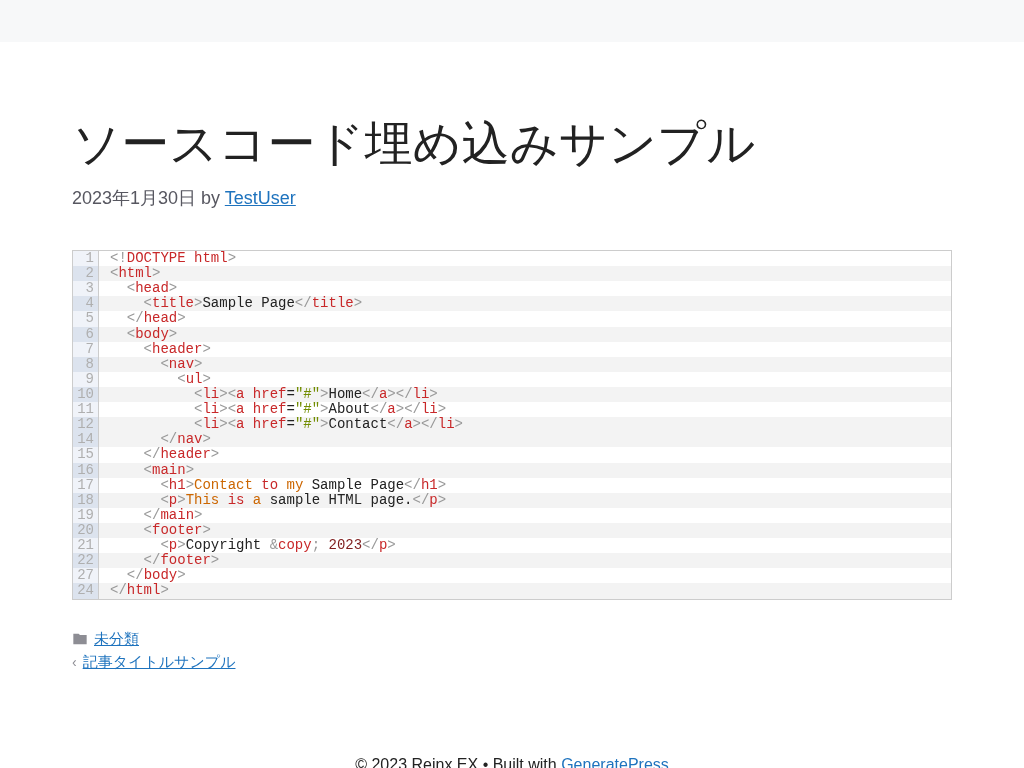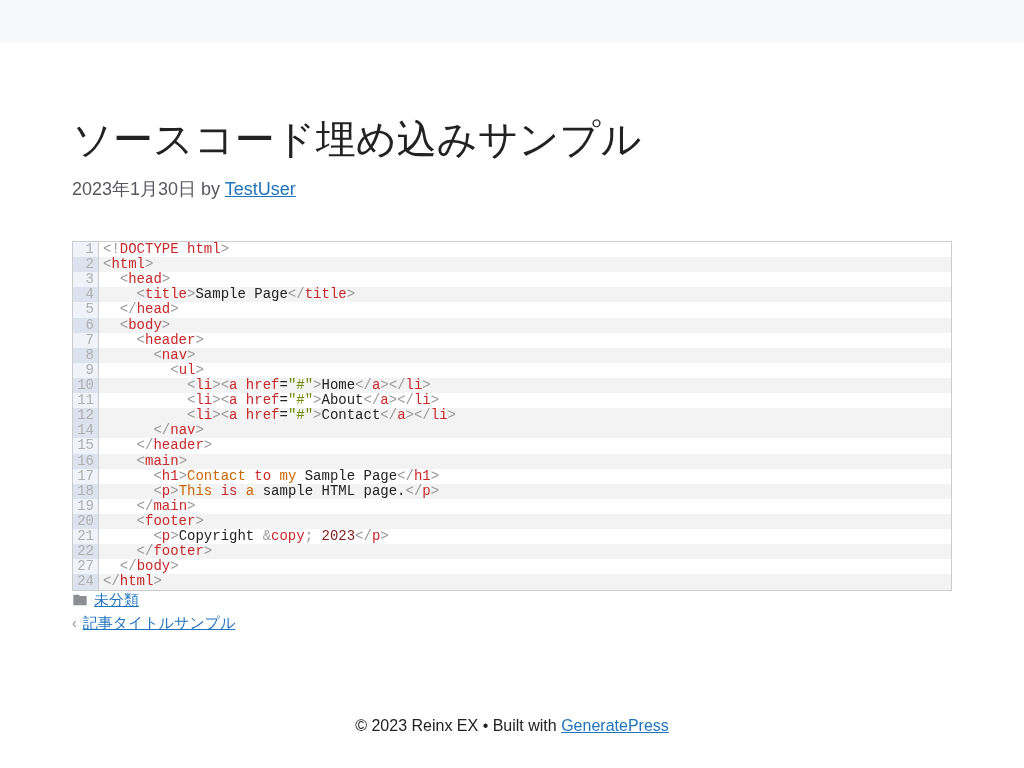--- a/index.html
+++ b/index.html
@@ -1,30 +1,30 @@
 <!DOCTYPE html>
 <html><head>
 <meta charset="utf-8">
 <style>
 * { margin: 0; padding: 0; box-sizing: border-box; }
 body { font-family: -apple-system, BlinkMacSystemFont, "Segoe UI", Helvetica, Arial, sans-serif; background: #fff; color: #222; }
 .top-bar { height: 12px; background: #f7f8f9; }
 .separator { height: 30px; background: #f7f8f9; margin-top: 0; }
 .container { max-width: 960px; margin: 0 auto; padding: 0 40px; }
-.article-title { font-size: 40px; font-weight: 400; color: #222; margin-top: 70px; margin-bottom: 10px; }
+.article-title { font-size: 48px; font-weight: 400; color: #222; margin-top: 70px; margin-bottom: 10px; }
 .meta { font-size: 18px; color: #575760; margin-bottom: 40px; }
 .meta a { color: #1e73be; text-decoration: underline; }
 .code-block { border: 1px solid #ccc; font-family: "Consolas", "Courier New", monospace; font-size: 14px; line-height: 1.08; }
 .code-row { display: flex; }
 .code-row.odd { background: #fff; }
 .code-row.even { background: #f3f3f3; }
 .line-num { width: 26px; text-align: right; padding-right: 4px; color: #afafaf; background: rgba(230,235,245,0.6); border-right: 1px solid #ccc; user-select: none; }
 .code-row.even .line-num { background: #dce3ee; }
-.code-content { padding-left: 4px; white-space: pre; }
-.footer-meta { font-size: 15px; color: #575760; }
+.code-content { padding-left: 11px; white-space: pre; }
+.footer-meta { margin-top: 30px; font-size: 15px; color: #575760; }
 .footer-meta-row { display: flex; align-items: center; gap: 6px; margin-bottom: 4px; }
 .footer-meta a { color: #1e73be; text-decoration: underline; }
 .icon { display: inline-block; width: 16px; height: 16px; fill: #8d8d94; flex-shrink: 0; }
 .site-footer { margin-top: 60px; background: #fff; text-align: center; padding: 24px 0; font-size: 16px; color: #222; border-top: 0; }
 .site-footer a { color: #1e73be; text-decoration: underline; }
 
 .c-red { color: #c82829; } 
 .c-attr { color: #c82829; }
 .c-val { color: #718c00; }
 .c-ang { color: #999; }

